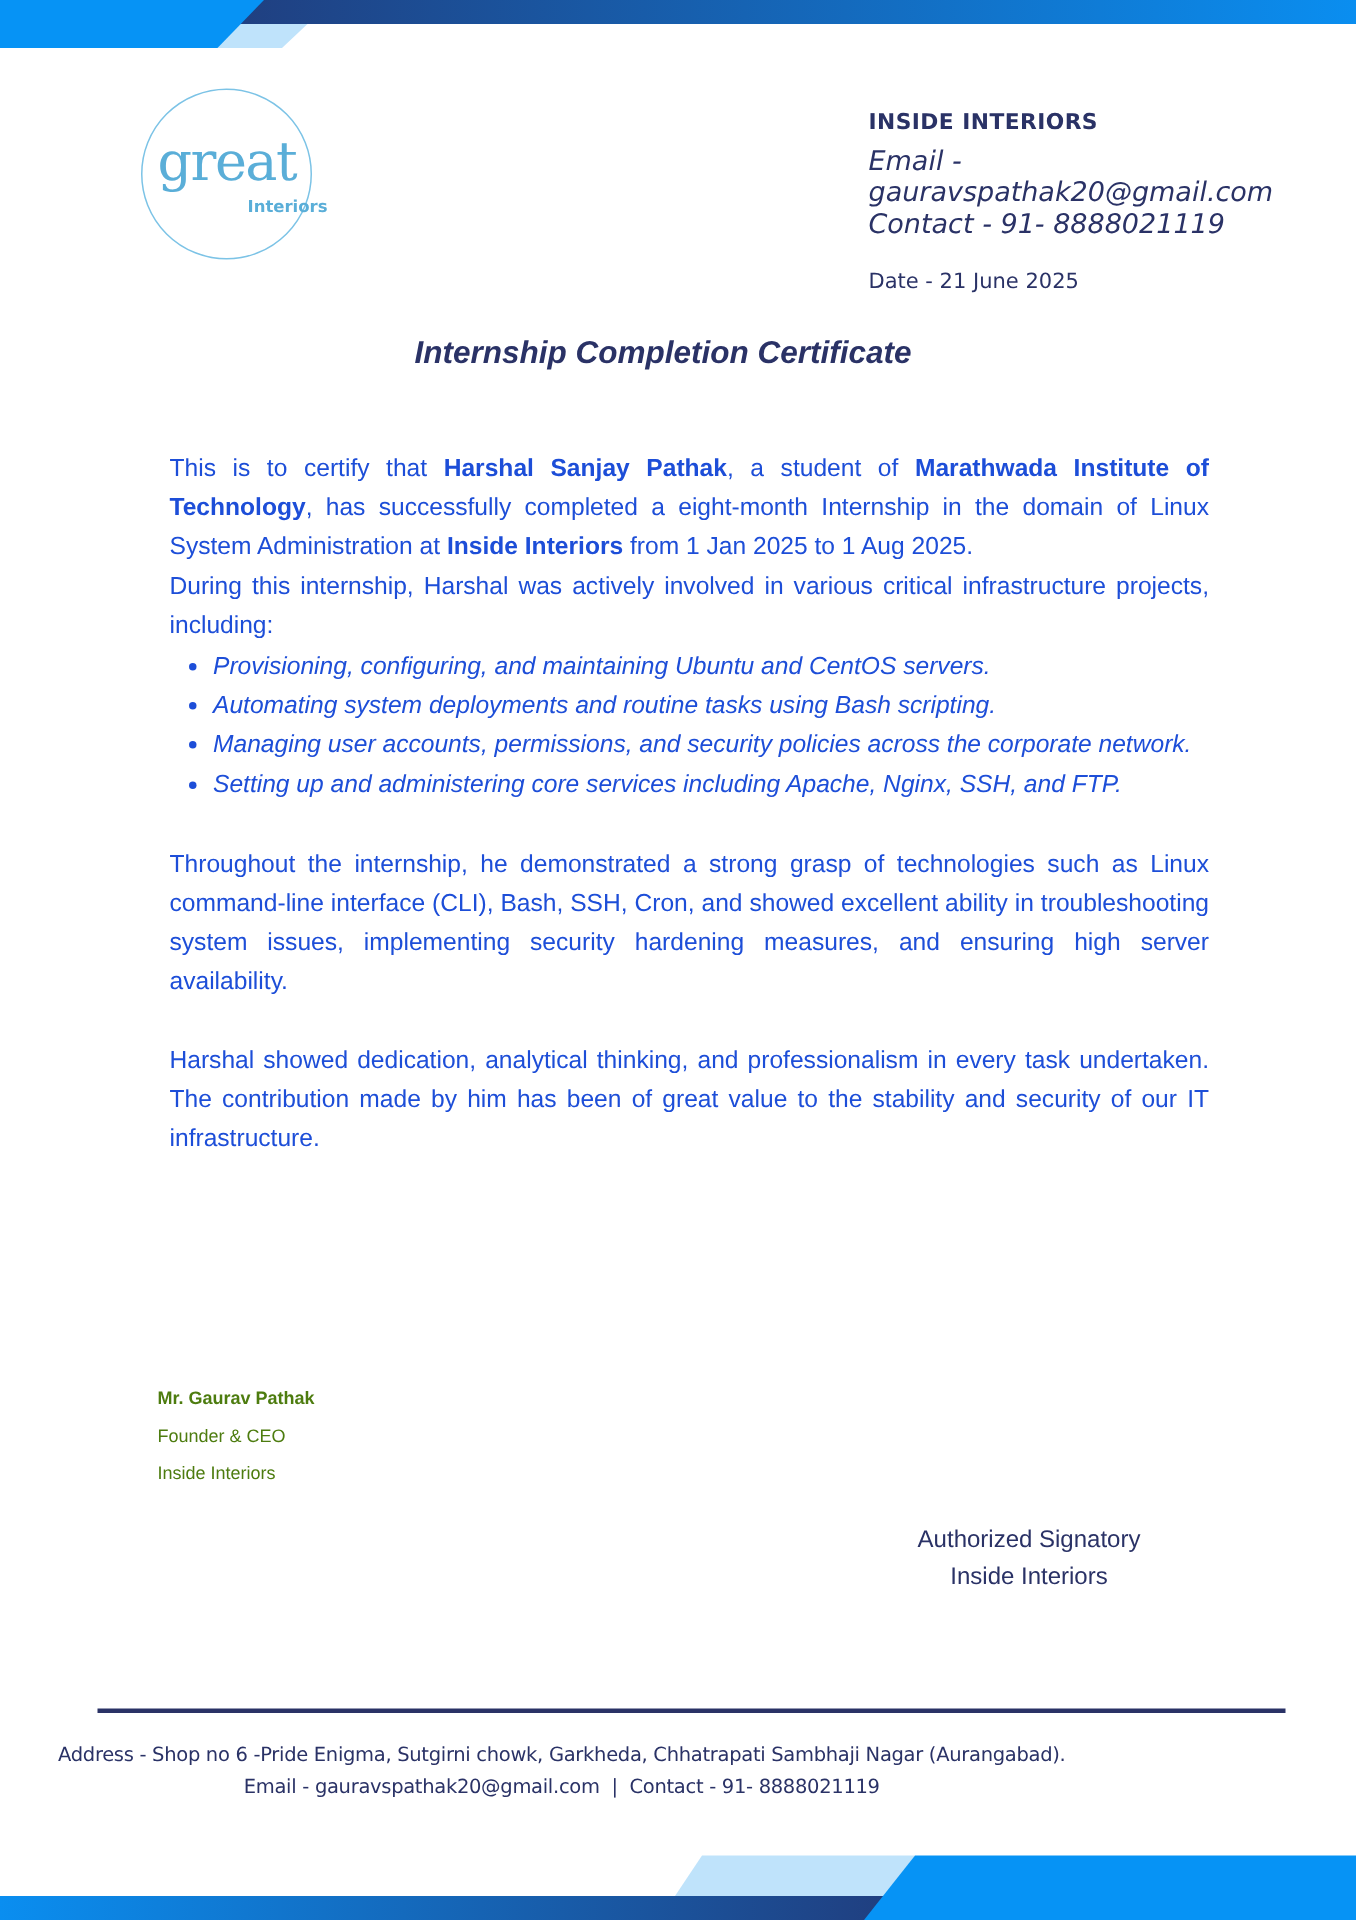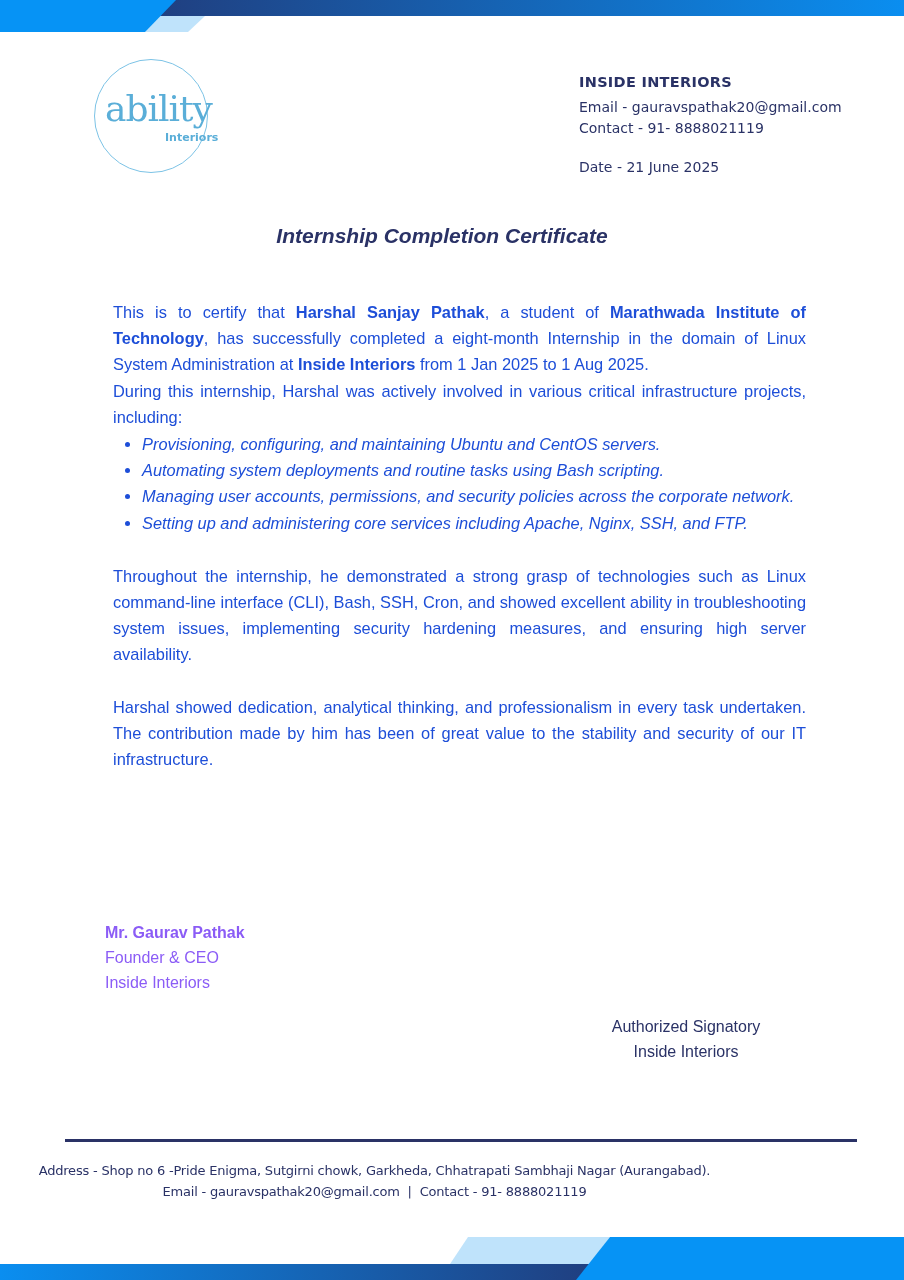--- a/index.html
+++ b/index.html
@@ -4,29 +4,29 @@
 <style>
   html, body { margin:0; padding:0; }
   body { width:904px; height:1280px; position:relative; background:#ffffff; overflow:hidden;
          font-family:"Liberation Sans", sans-serif; color:#1a1a1a; }
   .deco { position:absolute; }
   .logo { position:absolute; left:94px; top:59px; width:114px; height:114px; border:1.5px solid #7cc3e6; border-radius:50%; box-sizing:border-box; }
   .logo .script { position:absolute; left:10px; top:28px; font-family:"DejaVu Serif", serif; font-size:36px; color:#5aaed8; letter-spacing:-1px; }
   .logo .sub { position:absolute; left:70px; top:71px; font-family:"DejaVu Sans", sans-serif; font-size:11px; font-weight:bold; color:#5aaed8; }
   .company-block { position:absolute; left:579px; top:74px; color:#2a3266; font-family:"DejaVu Sans", sans-serif; }
   .company-name { font-weight:bold; font-size:14.5px; letter-spacing:0.3px; margin-bottom:7px; }
-  .company-line { font-size:14px; line-height:21px; }
+  .company-line { font-size:18px; line-height:21px;font-style:italic; }
   .company-date { font-size:14px; margin-top:20px; }
   .cert-title { position:absolute; top:224px; left:0; width:884px; text-align:center; font-family:"Liberation Sans", sans-serif; font-weight:bold; font-style:italic; font-size:21px; color:#2a3266; }
   .body-text { position:absolute; left:113px; top:299px; width:693px; font-size:16.4px; line-height:26.2px; color:#1d4ed8; }
   .body-text p { margin:0; text-align:justify; }
   .body-text ul { margin:1px; padding-left:28px;font-style:italic; }
   .body-text li { text-align:justify; }
   .gap { height:26px; }
-  .signer { position:absolute; left:105px; top:920px; color:#8b5cf6; font-size:16px; line-height:25px; }
+  .signer { position:absolute; left:105px; top:920px; color:#4d7c0f; font-size:12px; line-height:25px; }
   .signer .name { font-weight:bold; }
   .signatory { position:absolute; left:590px; top:1014px; width:192px; text-align:center; color:#2a3266; font-size:16px; line-height:25px; }
   .footer-rule { position:absolute; left:65px; top:1139px; width:792px; height:3px; background:#2a3266; }
   .footer { position:absolute; left:0; top:1160px; width:749px; text-align:center; color:#2a3266; font-family:"DejaVu Sans", sans-serif; font-size:13px; line-height:21px; letter-spacing:-0.2px; }
 </style>
 </head>
 <body>
 
 <svg class="deco" style="left:0;top:0" width="904" height="34" viewBox="0 0 904 34">
   <defs>
@@ -38,21 +38,21 @@
       <stop offset="0" stop-color="#0a8ef0"></stop>
       <stop offset="1" stop-color="#203f80"></stop>
     </linearGradient>
   </defs>
   <polygon points="165,0 904,0 904,16 155,16" fill="url(#gTop)"></polygon>
   <polygon points="155,16 205,16 188,32 145,32" fill="#bfe3fb"></polygon>
   <polygon points="0,0 176,0 145,32 0,32" fill="#0693f5"></polygon>
 </svg>
 
 <div class="logo">
-  <span class="script">ability</span>
+  <span class="script">great</span>
   <span class="sub">Interiors</span>
 </div>
 
 <div class="company-block">
   <div class="company-name">INSIDE INTERIORS</div>
   <div class="company-line">Email - gauravspathak20@gmail.com</div>
   <div class="company-line">Contact - 91- 8888021119</div>
   <div class="company-date">Date - 21 June 2025</div>
 </div>
 

